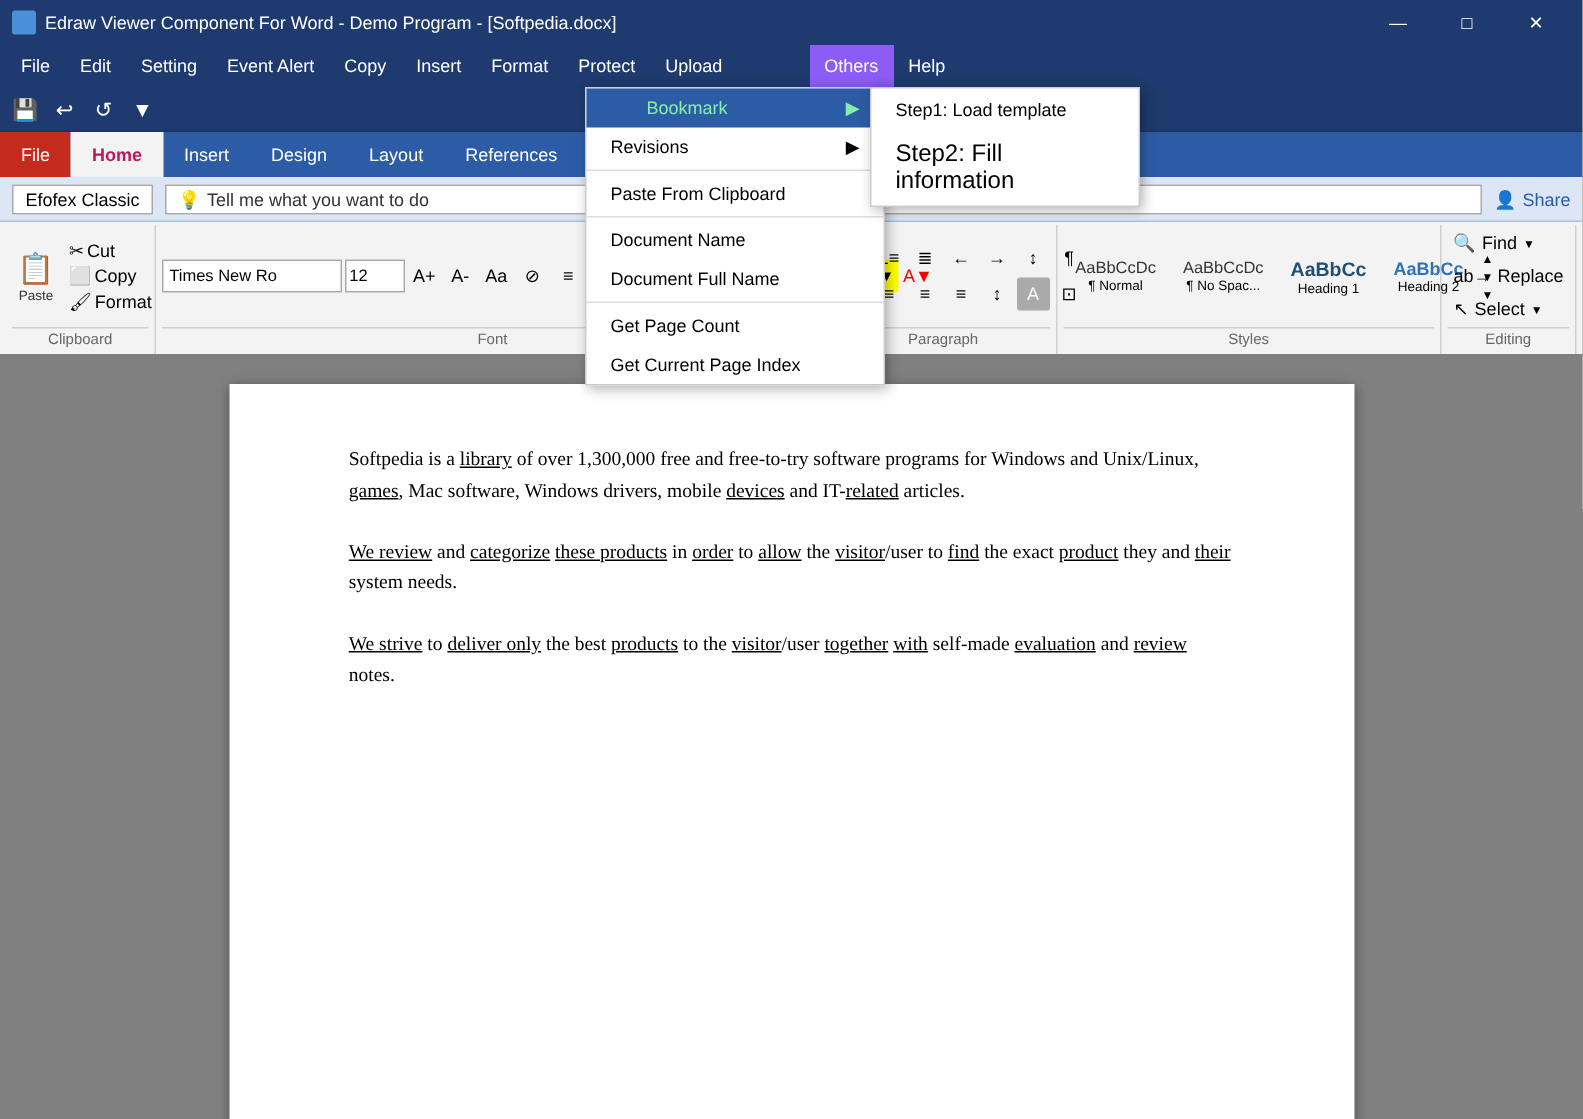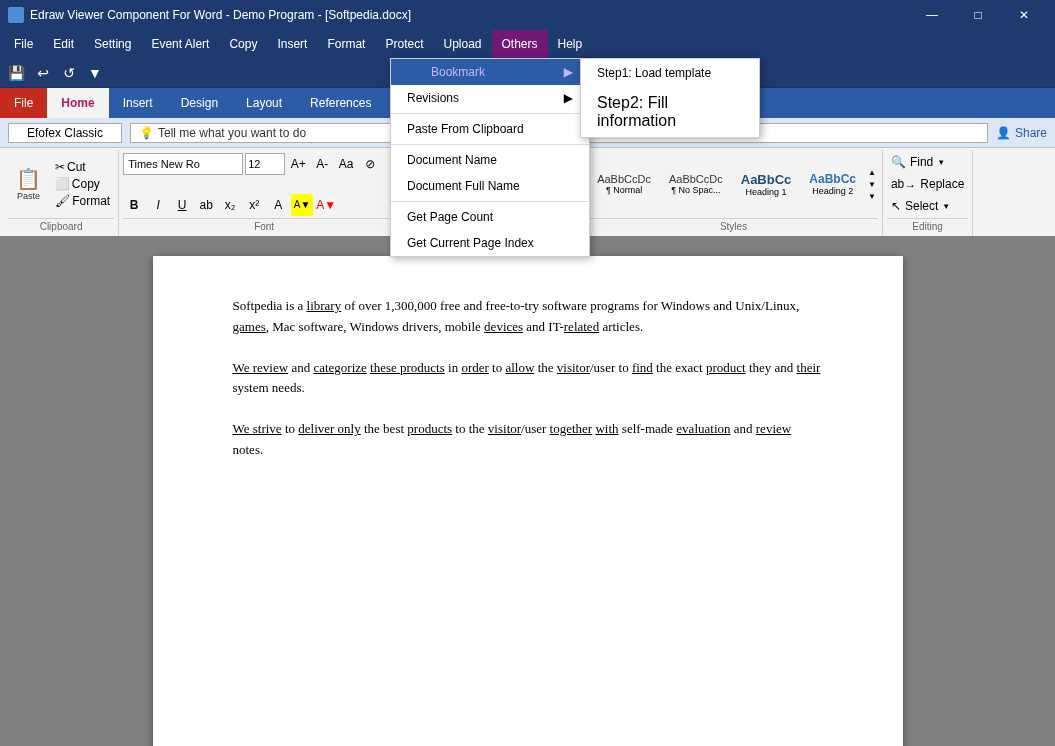--- a/index.html
+++ b/index.html
@@ -34,21 +34,21 @@
       padding: 0 4px;
     }
     #menu-bar .menu-item {
       padding: 4px 10px;
       font-size: 12px;
       cursor: pointer;
       height: 28px;
       display: flex;
       align-items: center;
     }
-    #menu-bar .menu-item.active { background: #701a75; }
+    #menu-bar .menu-item.active { background: #8b5cf6; margin-left: 48px; }
 
     
     #quick-access {
       background: #1e3a6e;
       height: 30px;
       display: flex;
       align-items: center;
       padding: 0 6px;
       gap: 4px;
       border-bottom: 1px solid #1a3460;
@@ -119,21 +119,21 @@
     .ribbon-btn .btn-label { font-size: 9px; color: #333; }
 
     
     .clipboard-group { min-width: 80px; }
     .paste-btn { height: 60px; padding: 4px 8px; }
     .paste-icon { font-size: 28px; }
     .cut-copy-format { display: flex; flex-direction: column; gap: 1px; }
     .small-btn { padding: 1px 4px; cursor: pointer; border-radius: 2px; font-size: 12px; display: flex; align-items: center; gap: 2px; }
 
     
-    .font-controls { display: flex; flex-direction: column; gap: 19px; }
+    .font-controls { display: flex; flex-direction: row; gap: 19px; }
     .font-row { display: flex; align-items: center; gap: 2px; }
     .font-select {
       border: 1px solid #aaa;
       background: white;
       padding: 1px 4px;
       font-size: 11px;
       width: 120px;
       height: 22px;
     }
     .size-select {
@@ -224,21 +224,21 @@
       width: 200px;
     }
     .others-dropdown .dd-item {
       padding: 6px 16px;
       font-size: 12px;
       cursor: pointer;
       display: flex;
       align-items: center;
       justify-content: space-between;
     }
-    .others-dropdown .dd-item.highlighted { background: #2d5ca6; color: #c4b5fd; padding-left: 40px; }
+    .others-dropdown .dd-item.highlighted { background: #2d5ca6; color: #86efac; padding-left: 40px; }
     .others-dropdown .dd-separator { height: 1px; background: #ddd; margin: 2px 0; }
 
     .submenu {
       position: absolute;
       top: 58px;
       left: 580px;
       background: white;
       border: 1px solid #ccc;
       box-shadow: 2px 2px 8px rgba(0,0,0,0.3);
       z-index: 1001;
@@ -258,21 +258,21 @@
       height: 30px;
       display: flex;
       align-items: center;
       padding: 0 8px;
       gap: 8px;
       border-bottom: 1px solid #b0c0d8;
     }
     #efofex-bar .efofex-label {
       background: white;
       border: 1px solid #aaa;
-      padding: 2px 18px;
+      padding: 2px 8px;
       font-size: 12px;
       cursor: pointer;
     }
     #efofex-bar .tell-me {
       display: flex;
       align-items: center;
       gap: 4px;
       font-size: 12px;
       color: #333;
       border: 1px solid #aaa;

